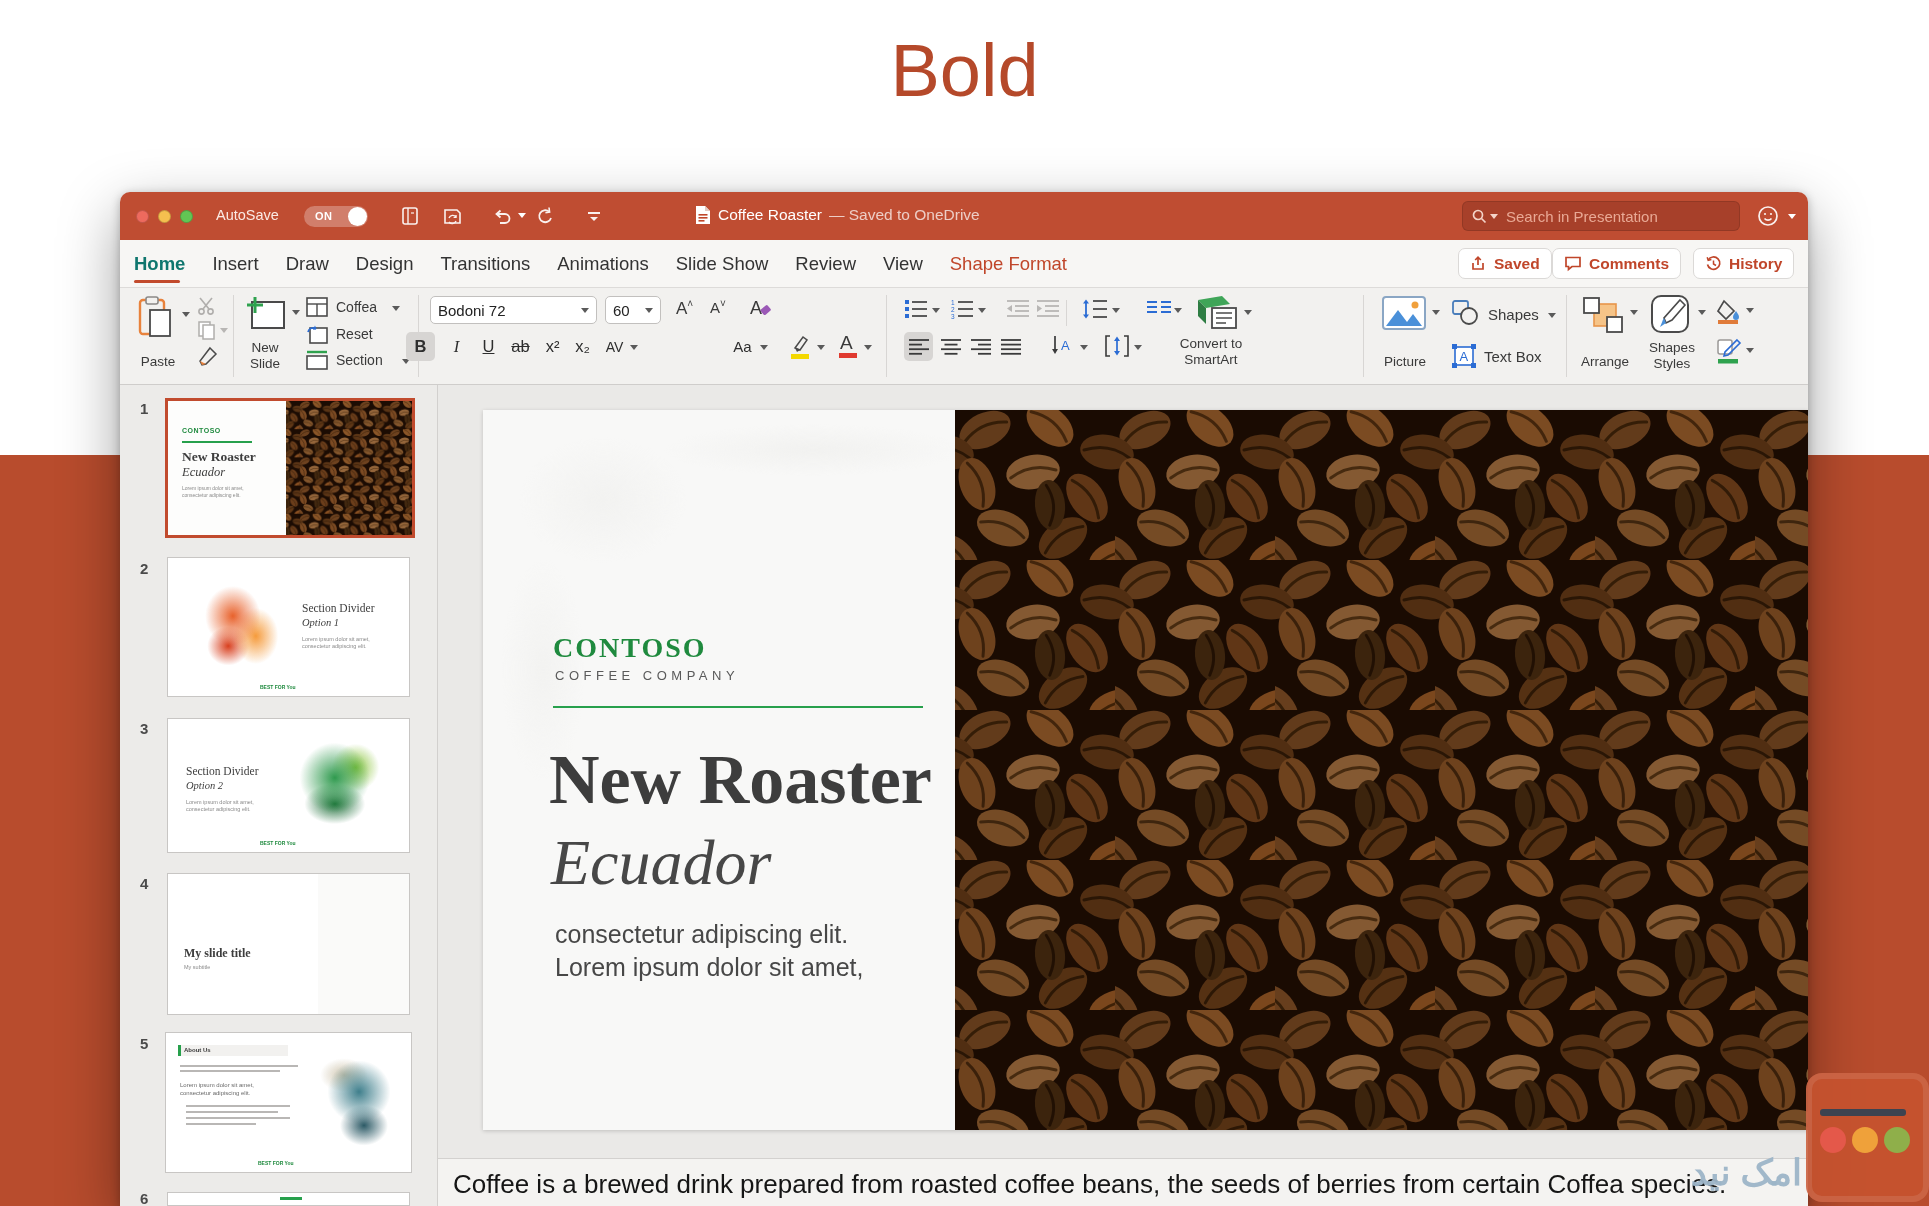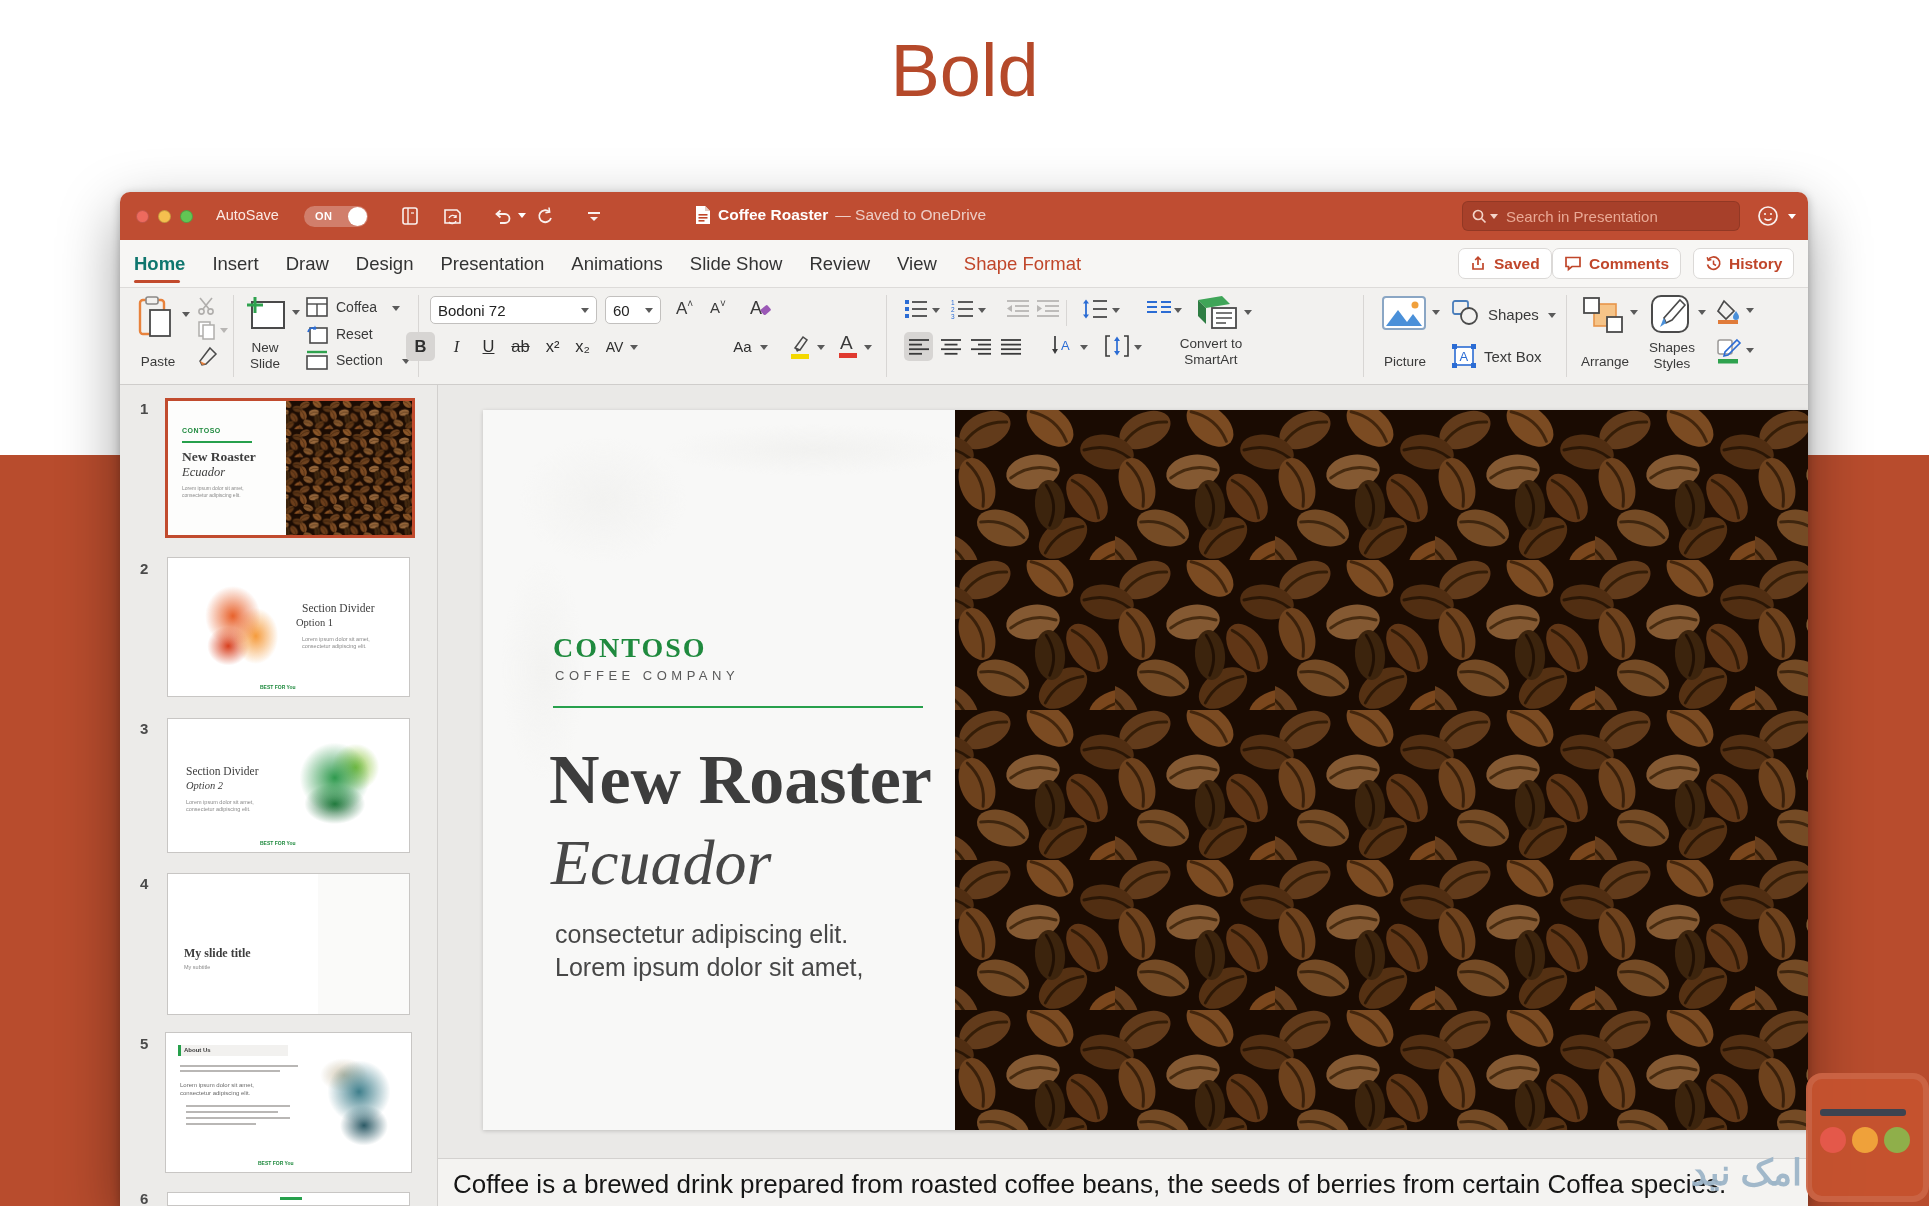--- a/index.html
+++ b/index.html
@@ -13,21 +13,21 @@
   
   .window{left:120px;top:192px;width:1688px;height:1014px;border-radius:10px 10px 0 0;overflow:hidden;
           box-shadow:0 22px 60px rgba(0,0,0,.38),0 2px 10px rgba(0,0,0,.25);background:#f2f1ef;}
   .titlebar{left:0;top:0;width:100%;height:48px;background:#bf4d32;}
   .light{width:13px;height:13px;border-radius:50%;top:18px;border:.5px solid rgba(0,0,0,.18);box-sizing:border-box;}
   .tb-label{color:#fbeae4;font-size:14.5px;top:15px;}
   .toggle{top:14px;width:64px;height:21px;border-radius:11px;background:rgba(255,255,255,.28);}
   .toggle .on{position:absolute;left:11px;top:4px;font-size:11px;font-weight:bold;color:#fff;letter-spacing:.5px;}
   .toggle .knob{position:absolute;right:1px;top:1px;width:19px;height:19px;border-radius:50%;background:#fff;}
   .tb-ic{top:12px;width:24px;height:24px;display:flex;align-items:center;justify-content:center;opacity:.92;}
-  .doc-title{color:#ffffff;font-weight:bold;font-size:15.5px;}
+  .doc-title{color:#ffffff;font-weight:normal;font-size:15.5px;}
   .doc-status{color:rgba(255,255,255,.72);font-size:15.5px;}
   .searchbox{top:9px;width:278px;height:30px;background:#a7402a;border:1px solid rgba(0,0,0,.12);
              border-radius:6px;display:flex;align-items:center;box-sizing:border-box;padding:0 8px;}
   .searchbox input{flex:1;background:transparent;border:none;outline:none;color:#ffe4da;font-size:15px;
                    font-family:"Liberation Sans",sans-serif;}
   .searchbox input::placeholder{color:#e9a995;}
   
   .tabstrip{left:0;top:48px;width:100%;height:48px;background:#f7f6f4;border-bottom:1px solid #dddbd9;box-sizing:border-box;}
   .tabs{position:absolute;left:14px;top:0;height:100%;display:flex;align-items:center;gap:27px;}
   .tab{font-size:18.5px;color:#333;white-space:nowrap;}
@@ -224,21 +224,21 @@
     </span>
     <span class="abs chvT chvW" style="top:22px;left:1668px"></span>
   </div>
 
   <div class="abs tabstrip">
     <div class="tabs">
       <span class="tab active">Home</span>
       <span class="tab">Insert</span>
       <span class="tab">Draw</span>
       <span class="tab">Design</span>
-      <span class="tab">Presentation</span>
+      <span class="tab">Transitions</span>
       <span class="tab">Animations</span>
       <span class="tab">Slide Show</span>
       <span class="tab">Review</span>
       <span class="tab">View</span>
       <span class="tab hl">Shape Format</span>
     </div>
     <div class="abs tab-underline"></div>
     <div class="abs pillbtn" style="left:1338px">
       <span class="i">
           <svg width="17" height="17" viewBox="0 0 17 17">
@@ -631,21 +631,21 @@
           </svg>
       </div>
 
       <span class="tnum" style="left:20px;top:175px">2</span>
       <div class="thumb" style="left:47px;top:172px;width:243px;height:140px">
         <div class="blob" style="left:28px;top:18px;width:92px;height:100px;background:
           radial-gradient(closest-side at 40% 40%,#e8622c 0%,rgba(232,98,44,0) 75%),
           radial-gradient(closest-side at 65% 60%,#f59b3c 0%,rgba(245,155,60,0) 70%),
           radial-gradient(closest-side at 35% 70%,#d8401f 0%,rgba(216,64,31,0) 65%);"></div>
         <div class="abs tt-serif" style="left:134px;top:44px;font-size:11.5px">Section Divider</div>
-        <div class="abs tt-serif" style="left:128px;top:59px;font-size:10.5px;">Option 1</div>
+        <div class="abs tt-serif" style="left:134px;top:59px;font-size:10.5px;font-style:italic">Option 1</div>
         <div class="abs" style="left:134px;top:78px;width:86px;font-size:5.5px;color:#8a8a8a;line-height:7px">Lorem ipsum dolor sit amet, consectetur adipiscing elit.</div>
         <div class="abs" style="left:92px;top:126px;font-size:5px;font-weight:bold;color:#1f8a3e">BEST FOR You</div>
       </div>
 
       <span class="tnum" style="left:20px;top:335px">3</span>
       <div class="thumb" style="left:47px;top:333px;width:243px;height:135px">
         <div class="blob" style="left:120px;top:12px;width:104px;height:104px;background:
           radial-gradient(closest-side at 45% 45%,#2f9a4e 0%,rgba(47,154,78,0) 75%),
           radial-gradient(closest-side at 65% 35%,#8bc43c 0%,rgba(139,196,60,0) 65%),
           radial-gradient(closest-side at 45% 70%,#1d6e38 0%,rgba(29,110,56,0) 65%);"></div>

